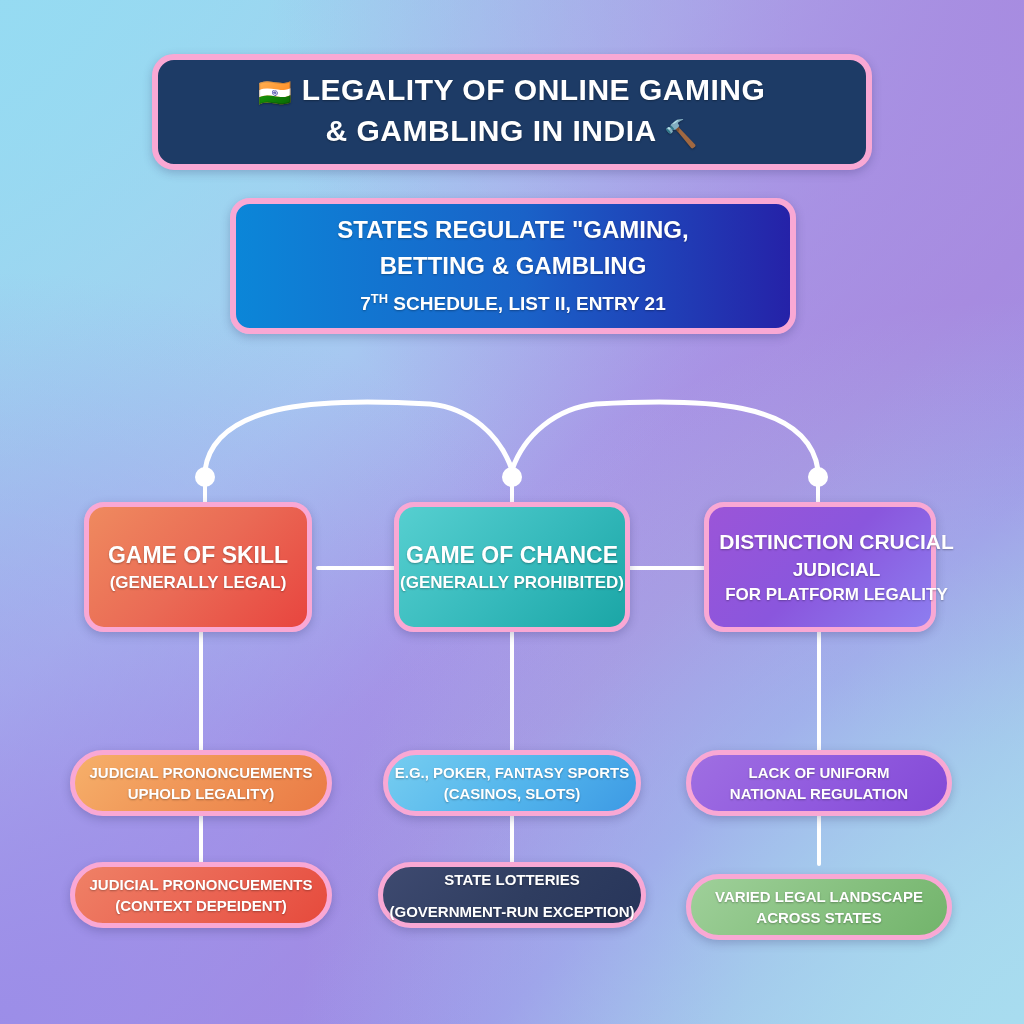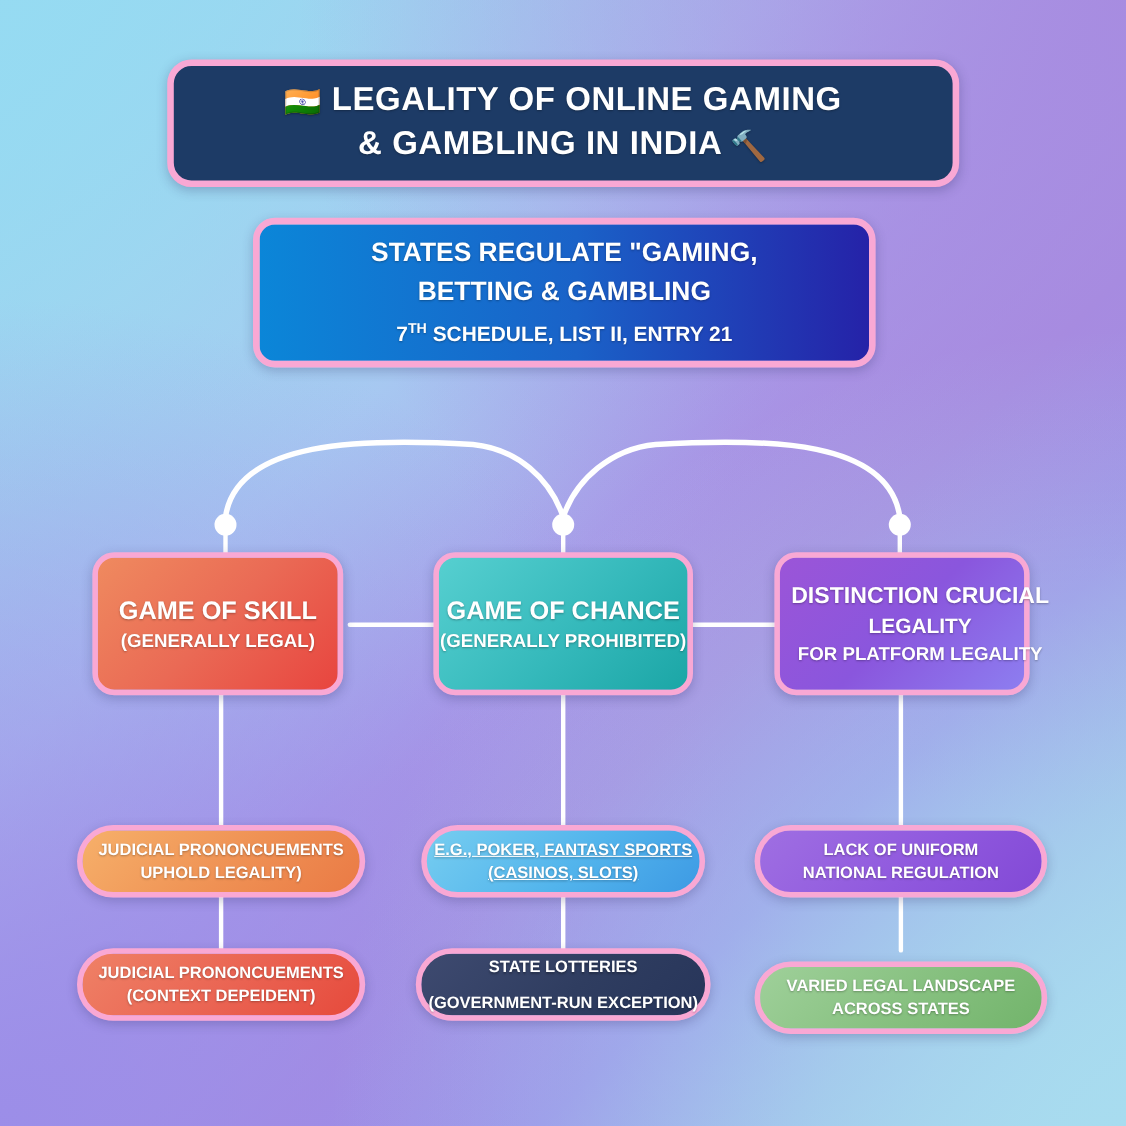--- a/index.html
+++ b/index.html
@@ -122,21 +122,21 @@
     border-width: 5px;
     padding: 0 12px;
   }
   .pill .p-line { font-size: 15px; font-weight: bold; line-height: 21px; white-space: nowrap; }
 
   #pill-skill-1 { left: 70px;  top: 750px; width: 262px;
     background: linear-gradient(135deg, #f6b06a 0%, #ef9154 55%, #ea7a45 100%); }
   #pill-skill-2 { left: 70px;  top: 862px; width: 262px;
     background: linear-gradient(135deg, #ef8166 0%, #ea6352 55%, #e64a3c 100%); }
   #pill-chance-1 { left: 383px; top: 750px; width: 258px;
-    background: linear-gradient(135deg, #76cdf0 0%, #52b4ec 55%, #3d9ae4 100%); text-decoration: underline; }
+    background: linear-gradient(135deg, #76cdf0 0%, #52b4ec 55%, #3d9ae4 100%); }
   #pill-chance-2 { left: 378px; top: 862px; width: 268px;
     background: linear-gradient(135deg, #3e4a70 0%, #2f3d60 55%, #27355a 100%); gap: 11px; }
   #pill-dist-1  { left: 686px; top: 750px; width: 266px;
     background: linear-gradient(135deg, #9f6fe2 0%, #9059de 55%, #8249d6 100%); }
   #pill-dist-2  { left: 686px; top: 862px; width: 266px;
     background: linear-gradient(135deg, #9fd09a 0%, #86c07f 55%, #72b46b 100%); margin-top: 12px; }
 
   
   .connector-svg {
     position: absolute;
@@ -218,21 +218,21 @@
     <div class="c-sub">(GENERALLY LEGAL)</div>
   </div>
 
   <div class="node cat" id="cat-chance">
     <div class="c-main">GAME OF CHANCE</div>
     <div class="c-sub">(GENERALLY PROHIBITED)</div>
   </div>
 
   <div class="node cat" id="cat-distinction">
     <div class="c-main">DISTINCTION CRUCIAL</div>
-    <div class="c-sub">LEGALITY</div>
+    <div class="c-sub">JUDICIAL</div>
     <div class="c-sub2">FOR PLATFORM LEGALITY</div>
   </div>
 
   <div class="node pill" id="pill-skill-1">
     <div class="p-line">JUDICIAL PRONONCUEMENTS</div>
     <div class="p-line">UPHOLD LEGALITY)</div>
   </div>
 
   <div class="node pill" id="pill-skill-2">
     <div class="p-line">JUDICIAL PRONONCUEMENTS</div>

